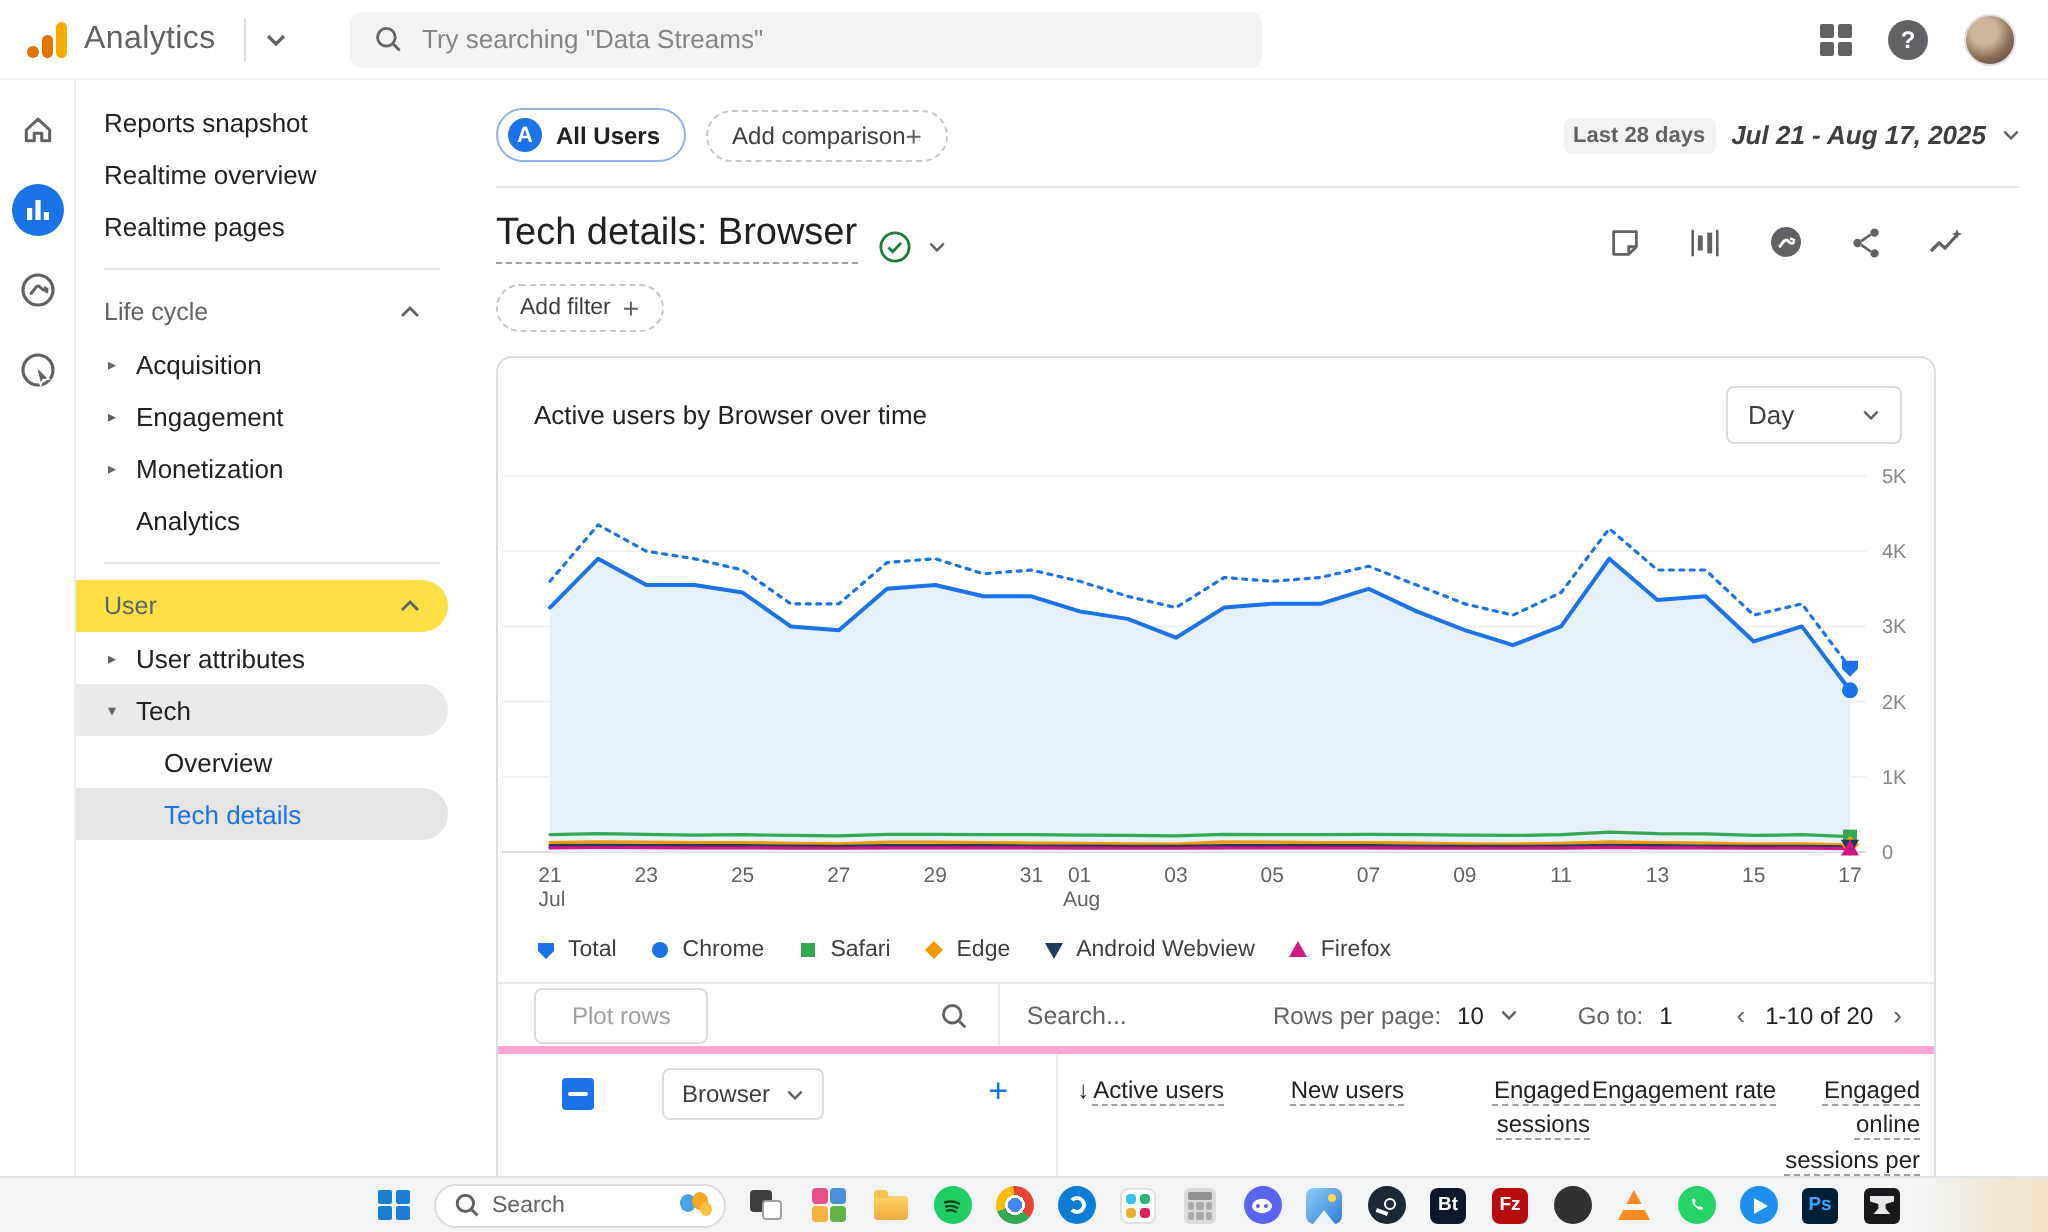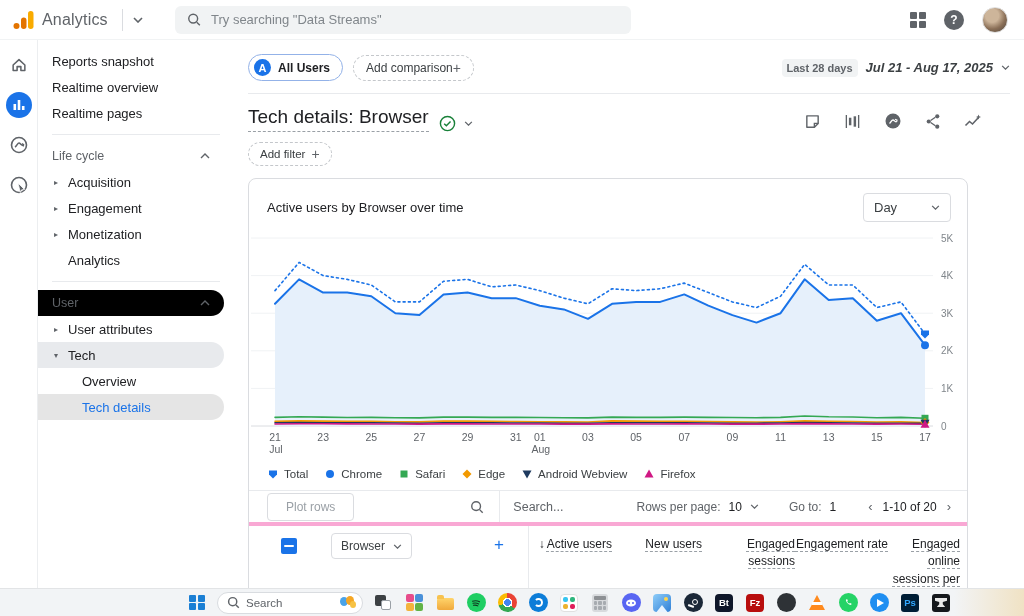--- a/index.html
+++ b/index.html
@@ -27,21 +27,21 @@
   .rail { width:38px; border-right:1px solid #eceef0; padding-top:12px; display:flex; flex-direction:column; align-items:center; gap:14px; }
   .rail-item { width:26px; height:26px; display:flex; align-items:center; justify-content:center; border-radius:50%; cursor:pointer; }
   .rail-item.active { background:#1a73e8; }
 
   .sidenav { width:194px; padding:8px 0 0 0; font-size:13px; overflow:hidden; }
   .nav-item { height:26px; display:flex; align-items:center; padding-left:14px; cursor:pointer; color:#202124; }
   .nav-item .lbl { padding-left:0; }
   .nav-top { padding-left:14px; }
   .nav-divider { height:1px; background:#e8eaed; margin:8px 12px 8px 14px; }
   .nav-section { height:26px; display:flex; align-items:center; justify-content:space-between; padding:0 14px; color:#5f6368; font-size:12.5px; cursor:pointer; margin-right:8px; }
-  .nav-section.shaded { background:#000000; border-radius:0 14px 14px 0; }
+  .nav-section.shaded { background:#fde047; border-radius:0 14px 14px 0; }
   .nav-sub { padding-left:10px; }
   .nav-sub .arrow { width:16px; display:inline-flex; justify-content:center; color:#5f6368; font-size:8px; }
   .nav-sub .lbl { padding-left:4px; }
   .nav-child { padding-left:44px; }
   .nav-item.pill-gray { background:#e8eaed; border-radius:0 14px 14px 0; margin-right:8px; }
   .nav-item.pill-blue { background:#e5e5e5; border-radius:0 14px 14px 0; margin-right:8px; color:#1a73e8; font-weight:500; }
 
   
   .content { flex:1; overflow:hidden; padding:14px 14px 0 16px; position:relative; }
   .chips-row { display:flex; align-items:center; padding-bottom:12px; border-bottom:1px solid #e8eaed; }

